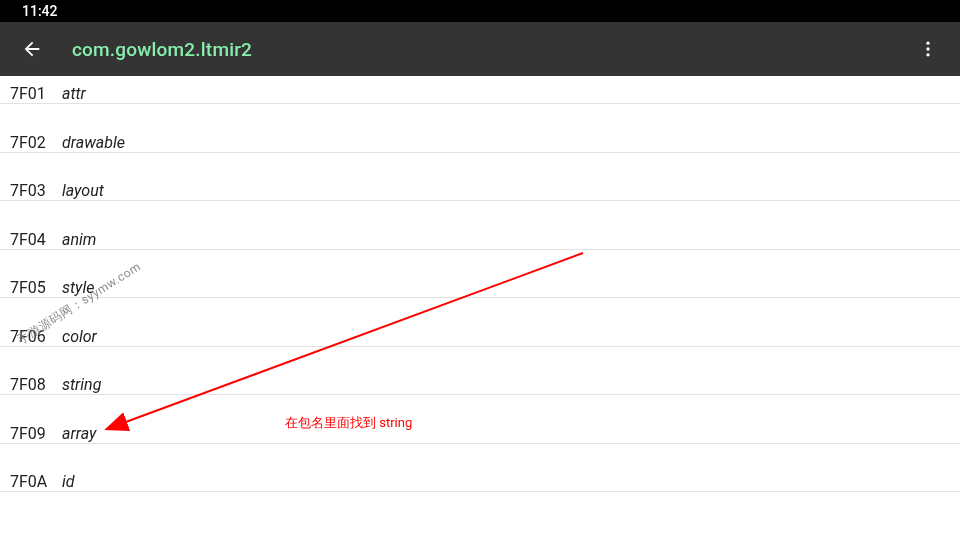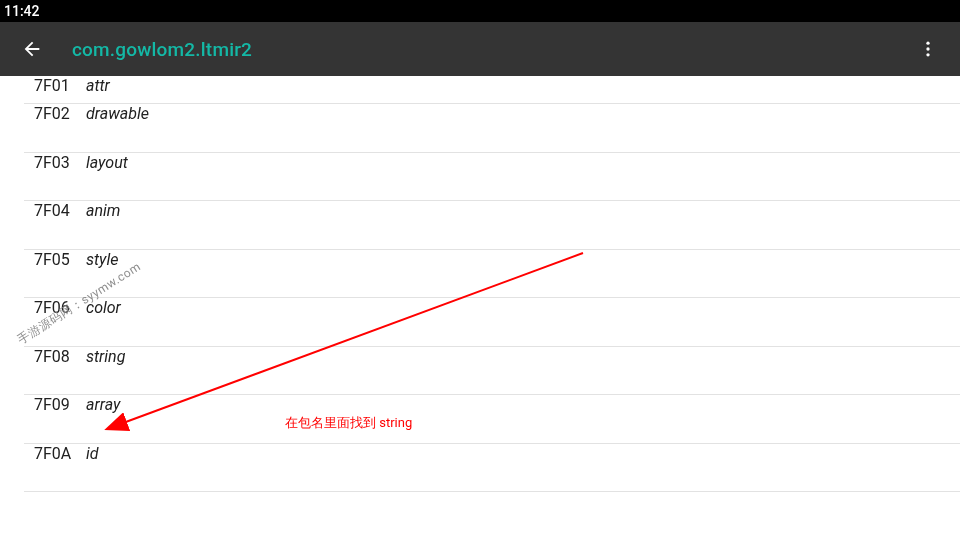--- a/index.html
+++ b/index.html
@@ -3,42 +3,42 @@
   <meta charset="utf-8">
   <style>
     * { margin: 0; padding: 0; box-sizing: border-box; }
     body {
       width: 960px; height: 540px;
       font-family: Roboto, "Helvetica Neue", Arial, sans-serif;
       background: #ffffff; overflow: hidden; position: relative;
     }
     .status-bar {
       height: 22px; background: #000000; color: #ffffff;
-      display: flex; align-items: center; padding: 0 4px;
+      display: flex; align-items: center; padding: 0 22px;
       font-size: 14px; font-weight: 500;
     }
     .app-bar {
-      height: 54px; background: #343434; color: #14b8a6;
+      height: 54px; background: #343434; color: #86efac;
       display: flex; align-items: center; padding: 0 14px;
     }
     .back-btn {
       width: 36px; height: 36px; display: flex; align-items: center;
       justify-content: center; cursor: pointer; margin-right: 22px;
     }
     .app-title { font-size: 19px; font-weight: 500; flex: 1; letter-spacing: 0.2px; }
     .menu-btn {
       width: 36px; height: 36px; display: flex; align-items: center;
       justify-content: center; cursor: pointer;
     }
     .list { width: 100%; }
     .row {
-      display: flex; align-items: flex-start;
+      display: flex; align-items: flex-end;
       border-bottom: 1px solid #e2e2e2; height: 48.5px;
       padding: 0 10px; cursor: pointer;
-      font-size: 16px; color: #212121; margin-left: 24px;
+      font-size: 16px; color: #212121;
     }
     .row.first { height: 28px; }
     .row .code { width: 52px; color: #212121; }
     .row .name { color: #212121; font-style: italic; }
     .annotation {
       position: absolute; color: #ff0000; font-size: 13px;
       pointer-events: none; z-index: 5;
     }
     .watermark {
       position: absolute; color: #888888; font-size: 12px;

